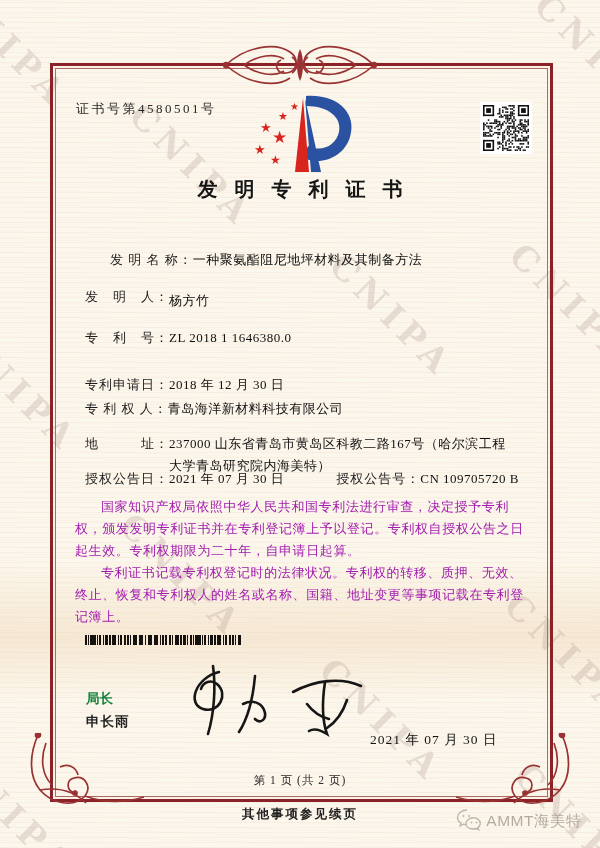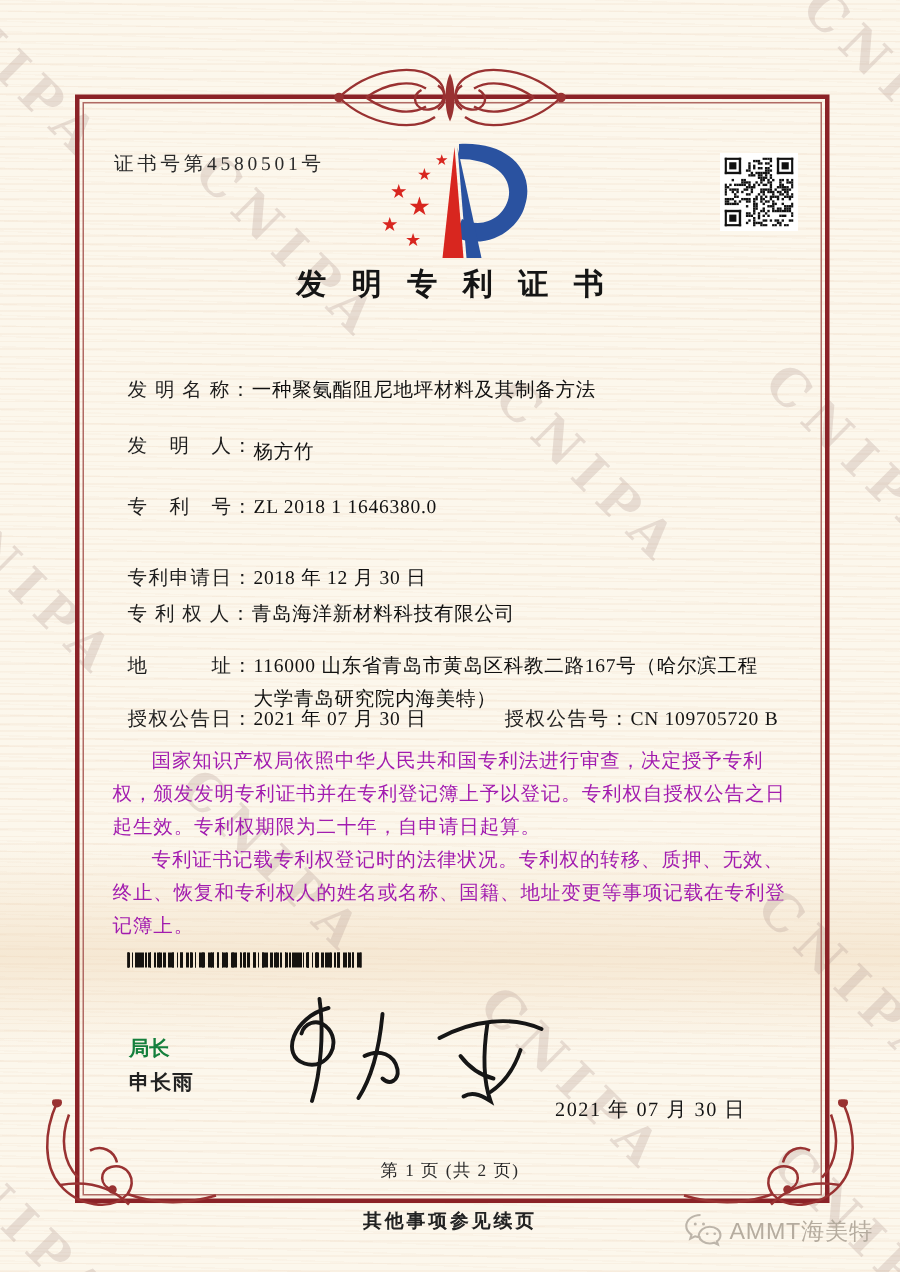--- a/index.html
+++ b/index.html
@@ -421,21 +421,21 @@
       <rect x="17" y="28" width="1" height="1" fill="#111"></rect>
       <rect x="20" y="28" width="1" height="1" fill="#111"></rect>
       <rect x="21" y="28" width="1" height="1" fill="#111"></rect>
       <rect x="23" y="28" width="1" height="1" fill="#111"></rect>
       <rect x="25" y="28" width="1" height="1" fill="#111"></rect>
       <rect x="26" y="28" width="1" height="1" fill="#111"></rect>
     </svg>
 
   <div class="title">发明专利证书</div>
 
-  <div class="frow" style="top:251px;">
+  <div class="frow" style="top:251px;margin-left:25px;">
     <span class="flabel">发 明 名 称：</span>
     <span class="fvalue">一种聚氨酯阻尼地坪材料及其制备方法</span>
   </div>
   <div class="frow" style="top:288px;">
     <span class="flabel">发　明　人：</span>
     <span class="fvalue">
       <div class="l2">杨方竹</div>
     </span>
   </div>
   <div class="frow" style="top:329px;">
@@ -446,21 +446,21 @@
     <span class="flabel">专利申请日：</span>
     <span class="fvalue">2018 年 12 月 30 日</span>
   </div>
   <div class="frow" style="top:400px;">
     <span class="flabel">专 利 权 人：</span>
     <span class="fvalue">青岛海洋新材料科技有限公司</span>
   </div>
   <div class="frow" style="top:435px;">
     <span class="flabel">地　　　址：</span>
     <span class="fvalue">
-      <div>116000 山东省青岛市黄岛区科教二路167号（哈尔滨工程</div>
+      <div>237000 山东省青岛市黄岛区科教二路167号（哈尔滨工程</div>
       <div class="l2">大学青岛研究院内海美特）</div>
     </span>
   </div>
   <div class="frow" style="top:470px;">
     <span class="flabel">授权公告日：</span>
     <span class="fvalue">2021 年 07 月 30 日</span>
     <span class="pair2">
       <span class="flabel">授权公告号：</span>
       <span class="fvalue">CN 109705720 B</span>
     </span>

